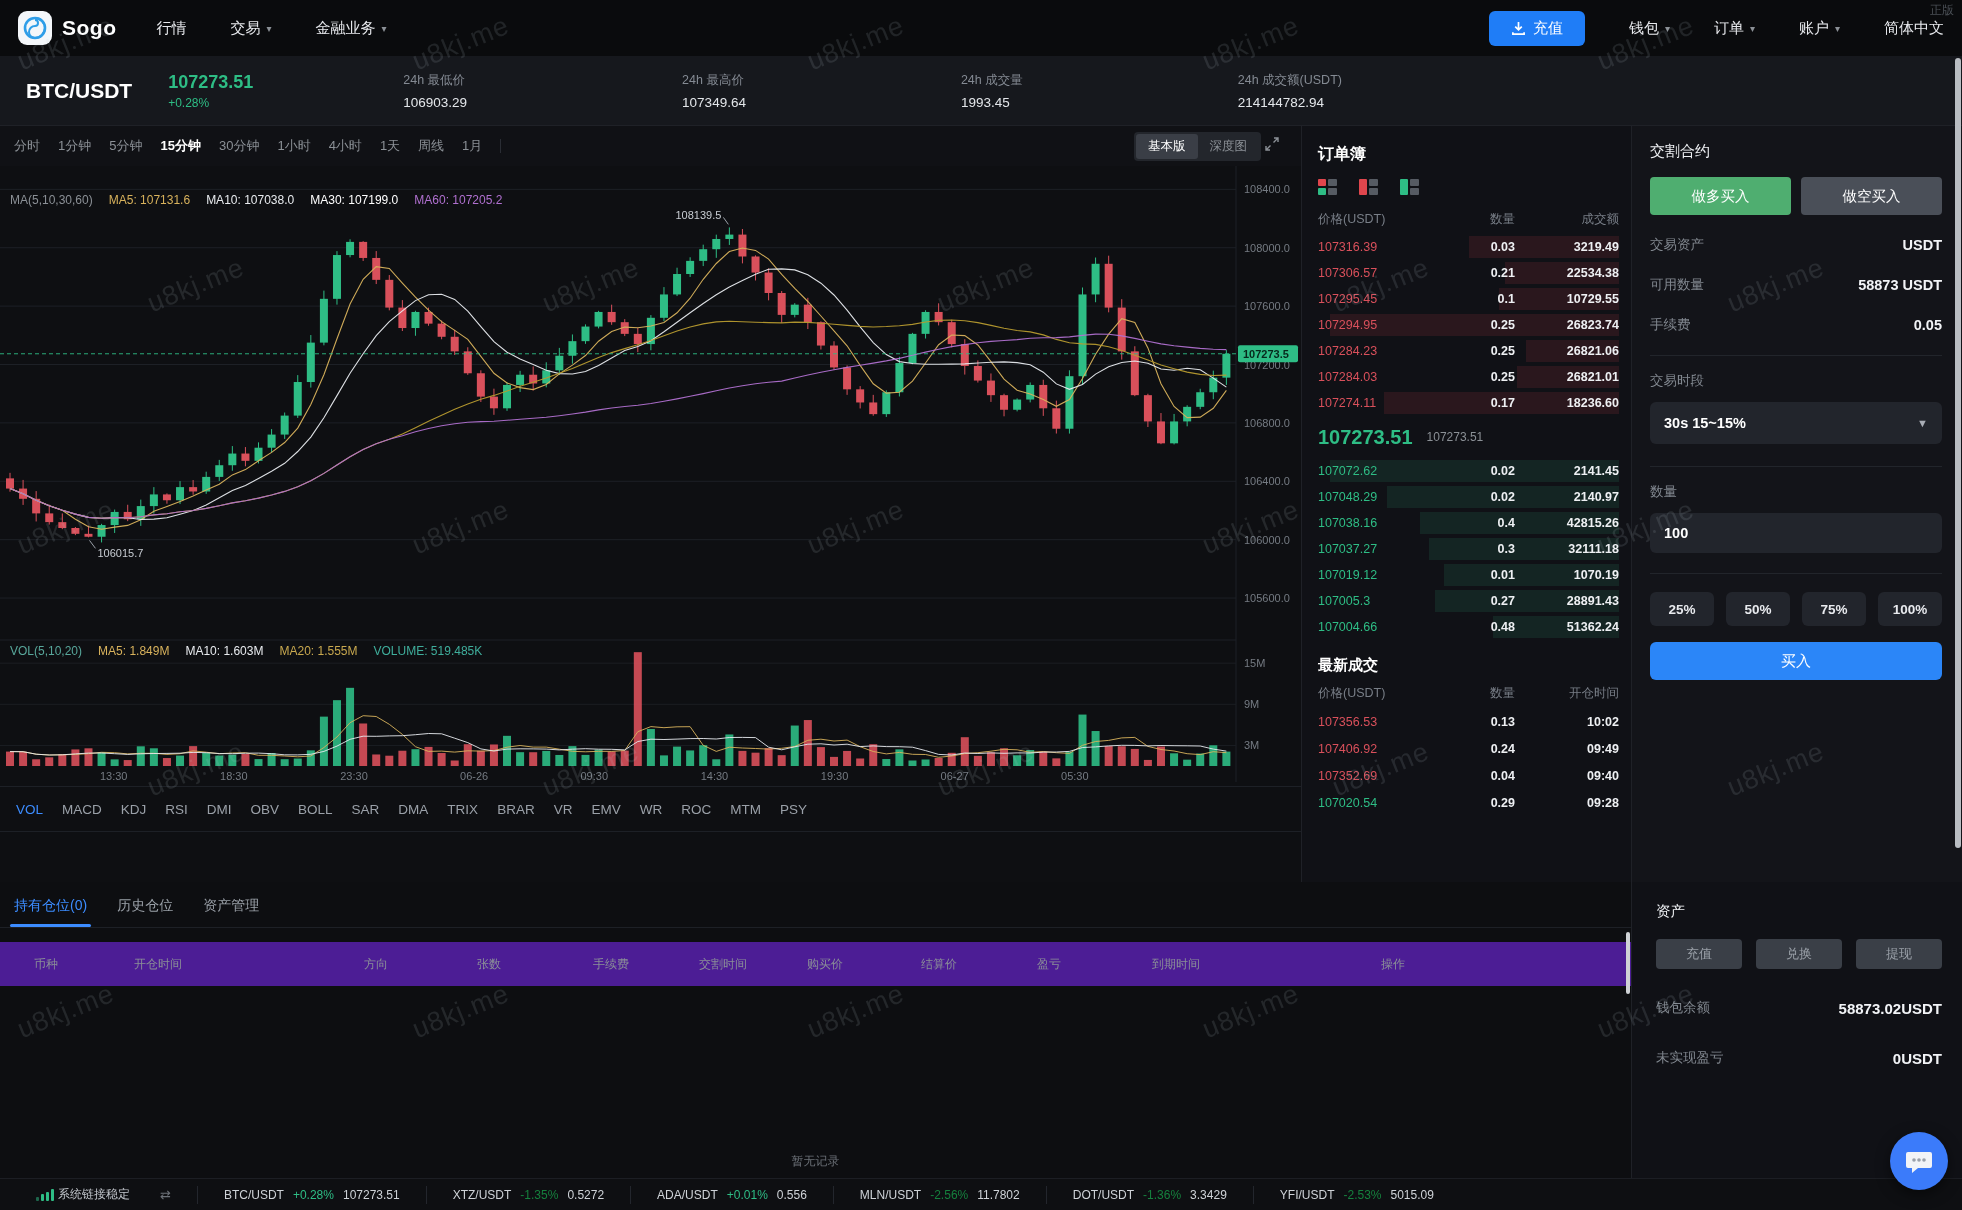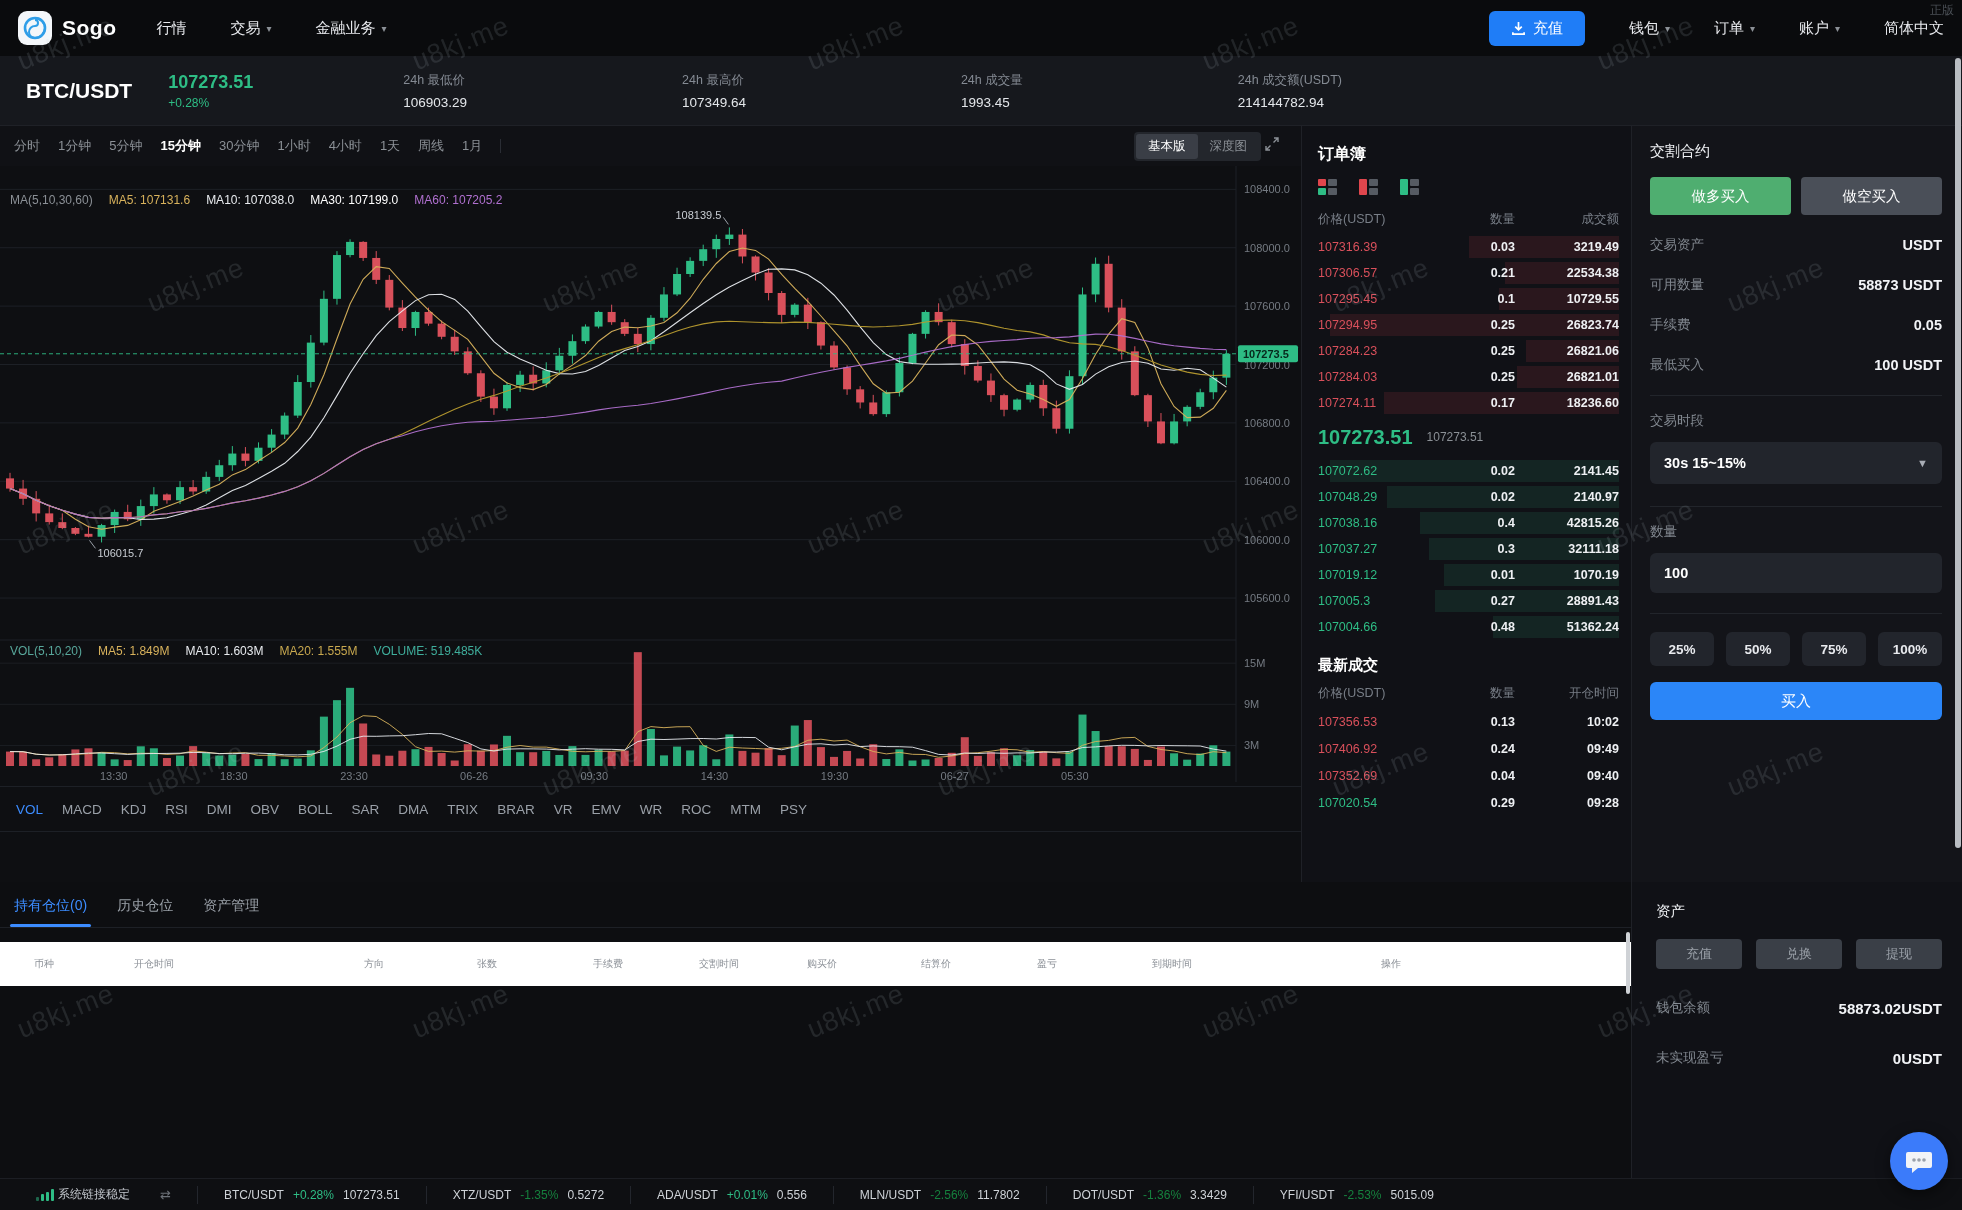--- a/index.html
+++ b/index.html
@@ -99,21 +99,21 @@
   .buy-btn { width:100%; height:38px; background:#2b86f8; border:none; border-radius:6px; color:#fff; font-size:15px; cursor:pointer; font-family:inherit; }
 
   
   .bottom { display:flex; height:296px; flex:0 0 auto; background:#0d0e11; }
   .pos-col { width:1632px; border-right:1px solid #1f2127; position:relative; }
   .pos-tabs { height:46px; display:flex; align-items:flex-end; gap:30px; padding:0 14px; border-bottom:1px solid #1d2026; }
   .pos-tab { font-size:14px; color:#9aa0a8; padding-bottom:12px; cursor:pointer; position:relative; }
   .pos-tab.active { color:#3c8cff; }
   .pos-tab.active::after { content:""; position:absolute; left:-4px; right:-4px; bottom:0; height:3px; background:#3c8cff; border-radius:2px; }
   .pos-head { display:grid; grid-template-columns:100px 230px 113px 116px 106px 108px 114px 116px 115px 229px 1fr;
-    padding-left:34px; height:44px; align-items:center; background:#ffffff; color:#8b9097; font-size:10px; margin-top:14px; }
+    padding-left:34px; height:44px; align-items:center; background:#4c1d95; color:#8b9097; font-size:12px; margin-top:14px; }
   .pos-empty { position:absolute; bottom:8px; left:0; right:0; text-align:center; color:#6b7077; font-size:12px; }
   .mini-scroll { position:absolute; right:1px; top:50px; width:4px; height:62px; background:#cfd2d6; border-radius:2px; }
   .asset-col { flex:1; padding:20px 20px 0 24px; background:#101116; }
   .asset-title { font-size:14.5px; color:#eef0f3; margin-bottom:18px; }
   .asset-btns { display:flex; gap:14px; margin-bottom:14px; }
   .asset-btn { flex:1; height:30px; background:#3a3f47; border:none; border-radius:4px; color:#9aa0a8; font-size:13px; cursor:pointer; font-family:inherit; }
   .asset-row { display:flex; justify-content:space-between; align-items:center; height:50px; }
   .asset-row .lb { color:#81878f; font-size:13.5px; }
   .asset-row .vl { color:#f2f4f7; font-size:15px; font-weight:bold; }
 
@@ -779,24 +779,20 @@
             <span class="vl">USDT</span>
           </div>
           <div class="tp-field">
             <span class="lb">可用数量</span>
             <span class="vl">58873 USDT</span>
           </div>
           <div class="tp-field">
             <span class="lb">手续费</span>
             <span class="vl">0.05</span>
           </div>
-          <div class="tp-field">
-            <span class="lb">最低买入</span>
-            <span class="vl">100 USDT</span>
-          </div>
         </div>
       <div class="tp-div"></div>
       <div class="tp-label">交易时段</div>
       <div class="select-box">
         <span class="vl">30s 15~15%</span>
         <span class="caret">▼</span>
       </div>
       <div class="tp-div" style="margin-top:22px"></div>
       <div class="tp-label">数量</div>
       <input class="amt-input" value="100" style="">
@@ -824,20 +820,21 @@
           <span>方向</span>
           <span>张数</span>
           <span>手续费</span>
           <span>交割时间</span>
           <span>购买价</span>
           <span>结算价</span>
           <span>盈亏</span>
           <span>到期时间</span>
           <span>操作</span>
         </div>
+      <div class="pos-empty">暂无记录</div>
       <div class="mini-scroll"></div>
     </div>
     <div class="asset-col">
       <div class="asset-title">资产</div>
       <div class="asset-btns" id="assetBtns">
           <button class="asset-btn">充值</button>
           <button class="asset-btn">兑换</button>
           <button class="asset-btn">提现</button>
         </div>
       <div id="assetRows">

